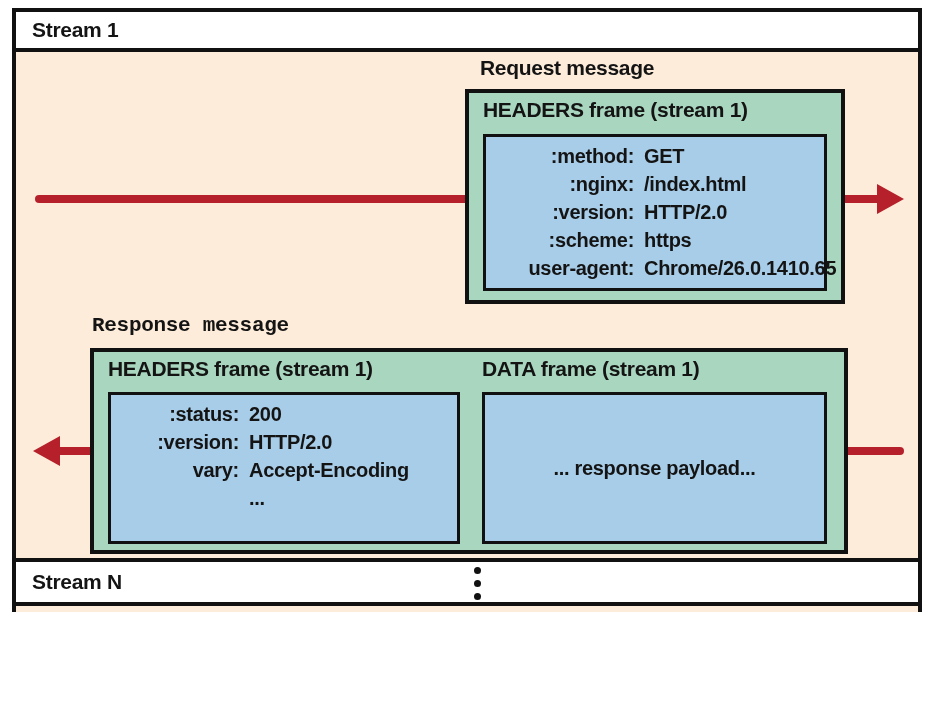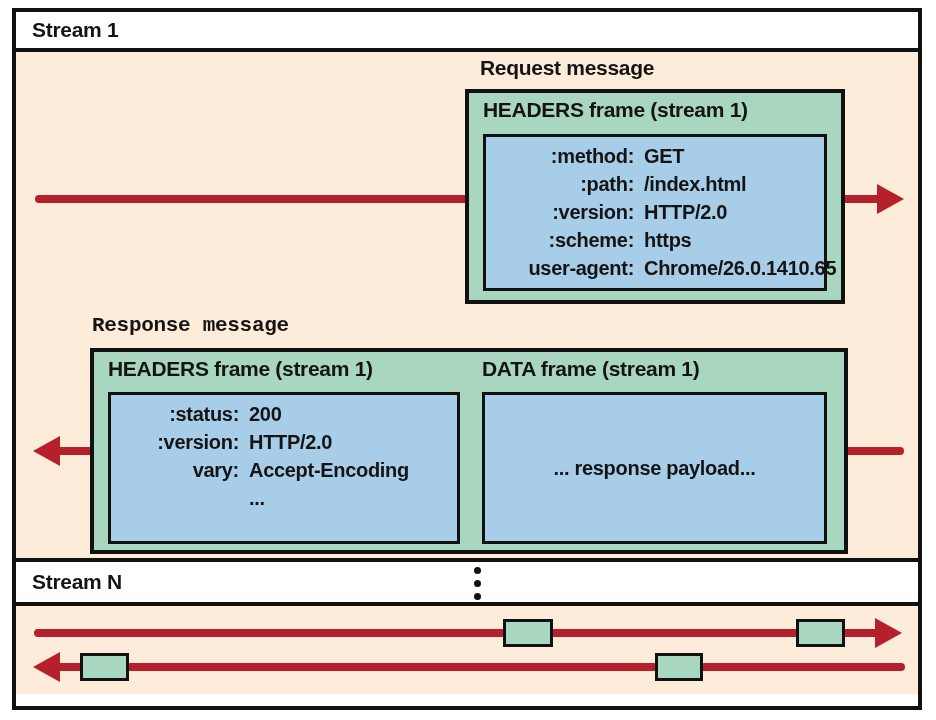--- a/index.html
+++ b/index.html
@@ -1,21 +1,21 @@
 <!DOCTYPE html>
 <html style="--peach: #fcecd9; --green: #a9d6bf; --blue: #a8cde8; --red: #b5202a; --outline: #111111;"><head>
 <meta charset="utf-8">
 <style>
   :root{
     --peach:#fcecd9; --green:#a9d6bf; --blue:#a8cde8; --red:#b5202a; --outline:#111111;
   }
   *{box-sizing:border-box;margin:0;padding:0;}
   body{background:#fff;font-family:"Liberation Sans",sans-serif;color:#141414;
        font-weight:700;letter-spacing:-0.3px;}
-  .canvas{position:relative;width:936px;height:720px;background:#fff;overflow:hidden;}
+  .canvas{position:relative;width:936px;height:612px;background:#fff;overflow:hidden;}
   .frame{position:absolute;left:12px;top:8px;width:910px;height:702px;
          border:4px solid var(--outline);background:#fff;}
   
   .band{position:relative;height:40px;background:#fff;border-bottom:4px solid var(--outline);
         display:flex;align-items:center;padding-left:16px;font-size:21px;}
   .band-n{height:44px;border-bottom:4px solid var(--outline);}
   .s1{position:relative;height:510px;background:var(--peach);border-bottom:4px solid var(--outline);}
   .bottomsec{position:relative;height:88px;background:var(--peach);}
   
   .h-line{position:absolute;height:8px;background:var(--red);z-index:1;}
@@ -64,21 +64,21 @@
 
       <div class="green-box" style="left:449px;top:37px;width:380px;height:215px;">
         <div class="frame-title" style="left:14px;top:5px;">HEADERS frame (stream 1)</div>
         <div class="blue-box" style="left:14px;top:41px;width:344px;height:157px;">
           <div class="kv-wrap">
               <div class="kv-row">
                 <span class="kv-key">:method:</span>
                 <span class="kv-value">GET</span>
               </div>
               <div class="kv-row">
-                <span class="kv-key">:path:</span>
+                <span class="kv-key">:nginx:</span>
                 <span class="kv-value">/index.html</span>
               </div>
               <div class="kv-row">
                 <span class="kv-key">:version:</span>
                 <span class="kv-value">HTTP/2.0</span>
               </div>
               <div class="kv-row">
                 <span class="kv-key">:scheme:</span>
                 <span class="kv-value">https</span>
               </div>

